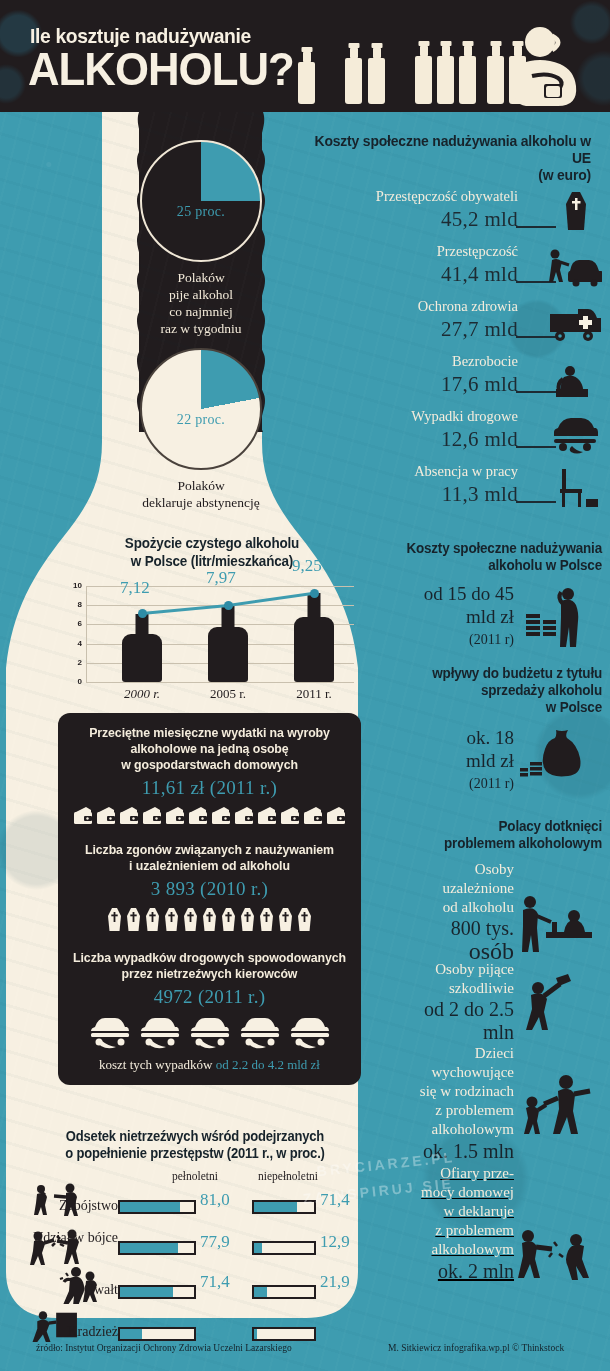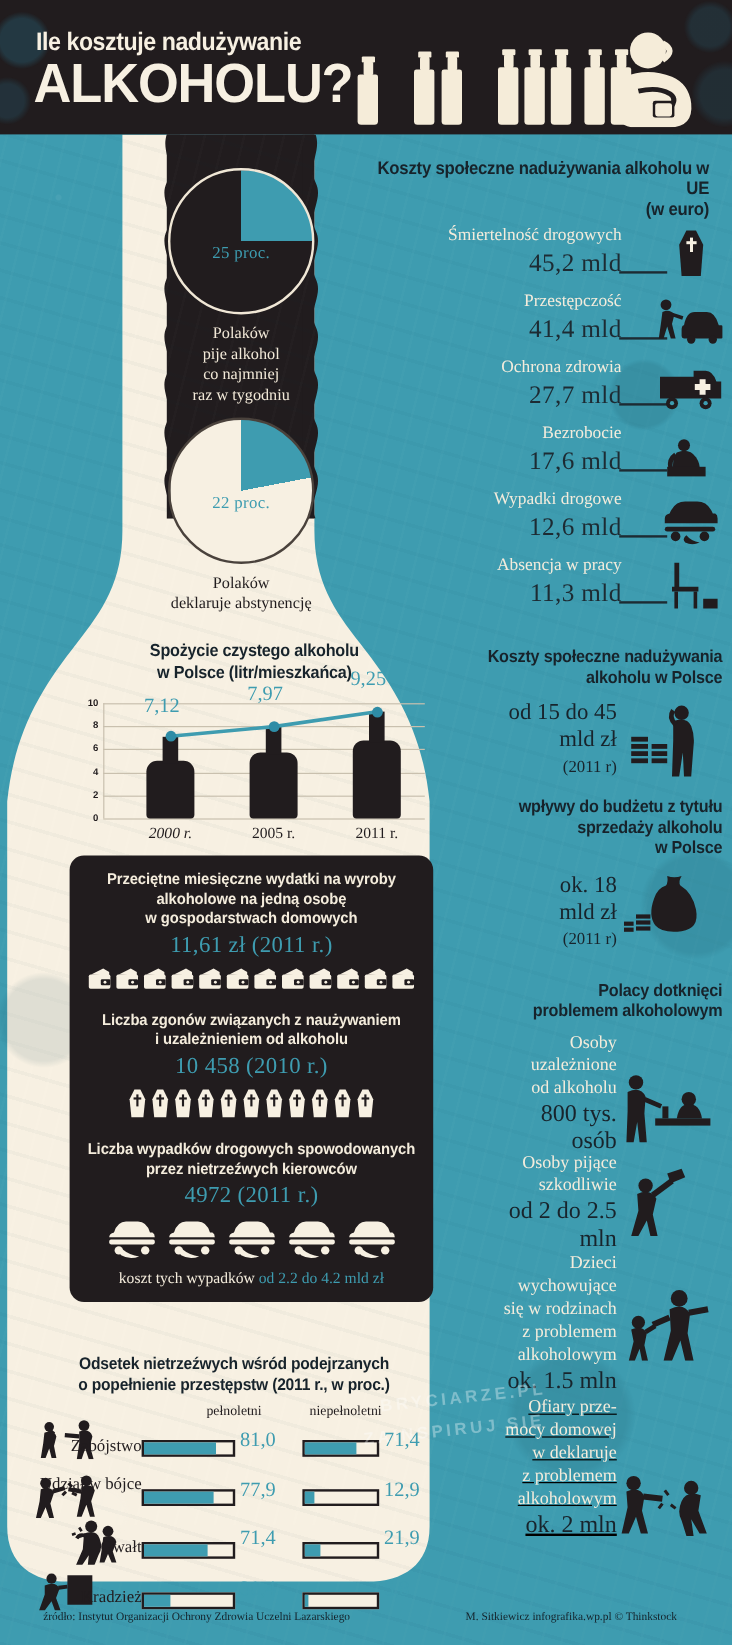--- a/index.html
+++ b/index.html
@@ -221,21 +221,21 @@
     </div>
   </div>
 
   <div id="euBlock">
     <div id="euTitle" class="hdr-teal" style="transform-origin:right center;">
       <div>Koszty społeczne nadużywania alkoholu w UE</div>
       <div>(w euro)</div>
     </div>
 
     <div class="eu-row">
-      <div class="eu-label serif">Śmiertelność drogowych</div>
+      <div class="eu-label serif">Przestępczość obywateli</div>
       <div class="eu-val serif">45,2 mld</div>
       <div class="eu-lead"></div>
       <svg class="eu-ico" viewBox="0 0 56 44">
         <path d="M26,2 L34,2 L40,14 L38,40 L22,40 L20,14 Z" fill="#211c1e"></path>
         <rect x="29" y="8" width="2.5" height="12" fill="#f7f0e2"></rect>
         <rect x="26" y="11" width="8.5" height="2.5" fill="#f7f0e2"></rect>
       </svg>
     </div>
 
     <div class="eu-row">
@@ -439,21 +439,21 @@
             <circle cx="14.5" cy="12.5" r="1.2" fill="#f7f0e2"></circle>
           </svg>
         </div>
     </div>
 
     <div style="margin-top:16px;">
       <div class="dp-title">
         <div>Liczba zgonów związanych z naużywaniem</div>
         <div>i uzależnieniem od alkoholu</div>
       </div>
-      <div class="dp-val serif">10 458 (2010 r.)</div>
+      <div class="dp-val serif">3 893 (2010 r.)</div>
       <div class="icorow" id="coffinRow">
           <svg width="17" height="25" viewBox="0 0 17 25">
             <path d="M6,1 L11,1 L15,9 L13.5,24 L3.5,24 L2,9 Z" fill="#f7f0e2"></path>
             <rect x="7.6" y="5" width="1.8" height="10" fill="#211c1e"></rect>
             <rect x="5.3" y="7.5" width="6.4" height="1.8" fill="#211c1e"></rect>
           </svg>
           <svg width="17" height="25" viewBox="0 0 17 25">
             <path d="M6,1 L11,1 L15,9 L13.5,24 L3.5,24 L2,9 Z" fill="#f7f0e2"></path>
             <rect x="7.6" y="5" width="1.8" height="10" fill="#211c1e"></rect>
             <rect x="5.3" y="7.5" width="6.4" height="1.8" fill="#211c1e"></rect>
@@ -702,21 +702,21 @@
       <div>Polacy dotknięci</div>
       <div>problemem alkoholowym</div>
     </div>
 
     <div style="position:relative;margin-top:8px;height:96px;">
       <div class="r-white serif" style="width:150px;">
         <div>Osoby</div>
         <div>uzależnione</div>
         <div>od alkoholu</div>
         <div style="color:#18242c;font-size:20px;line-height:23px;">800 tys.</div>
-        <div style="color:#18242c;font-size:20px;line-height:23px;">osób</div>
+        <div style="color:#18242c;font-size:24px;line-height:23px;">osób</div>
       </div>
       <svg style="position:absolute;left:152px;top:34px;width:78px;height:58px;" viewBox="0 0 78 58">
         <circle cx="14" cy="8" r="6" fill="#211c1e"></circle>
         <path d="M7,16 q11,-5 15,4 l-1,14 l2,24 h-6 l-2,-17 l-3,17 h-6 l1,-26 Z" fill="#211c1e"></path>
         <path d="M21,22 l14,6" stroke="#211c1e" stroke-width="4"></path>
         <rect x="30" y="38" width="46" height="6" fill="#211c1e"></rect>
         <circle cx="58" cy="22" r="6" fill="#211c1e"></circle>
         <path d="M48,38 q2,-12 10,-12 q9,0 11,12 Z" fill="#211c1e"></path>
         <rect x="36" y="28" width="5" height="10" fill="#211c1e"></rect>
       </svg>

